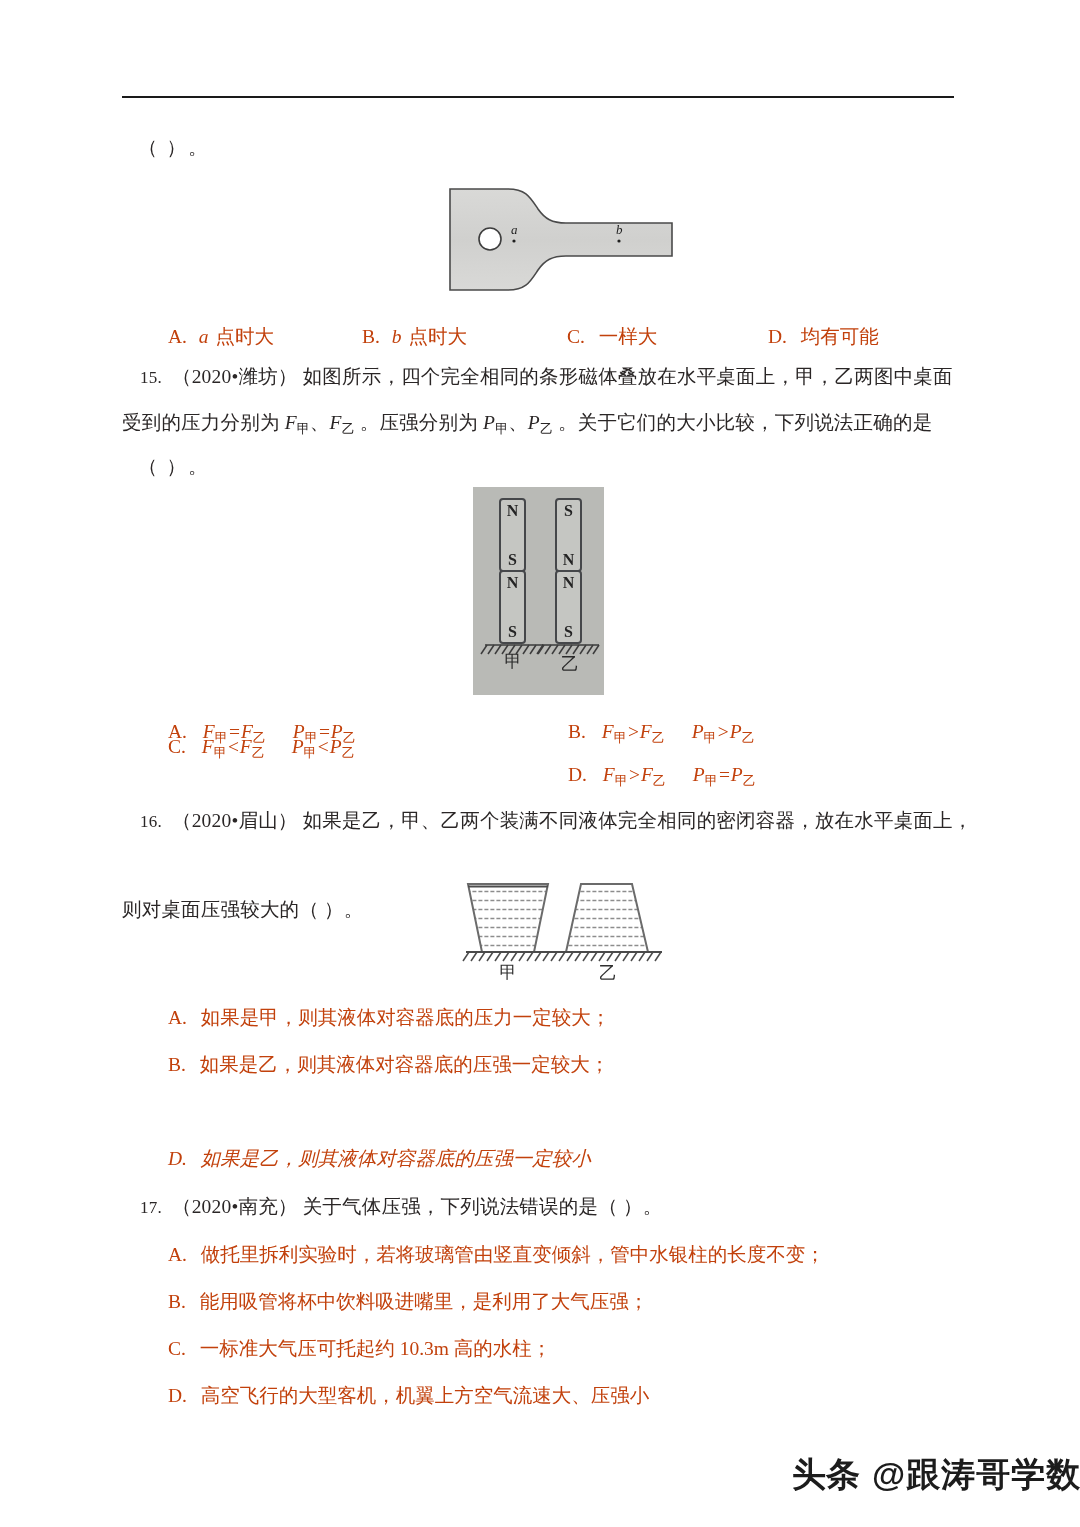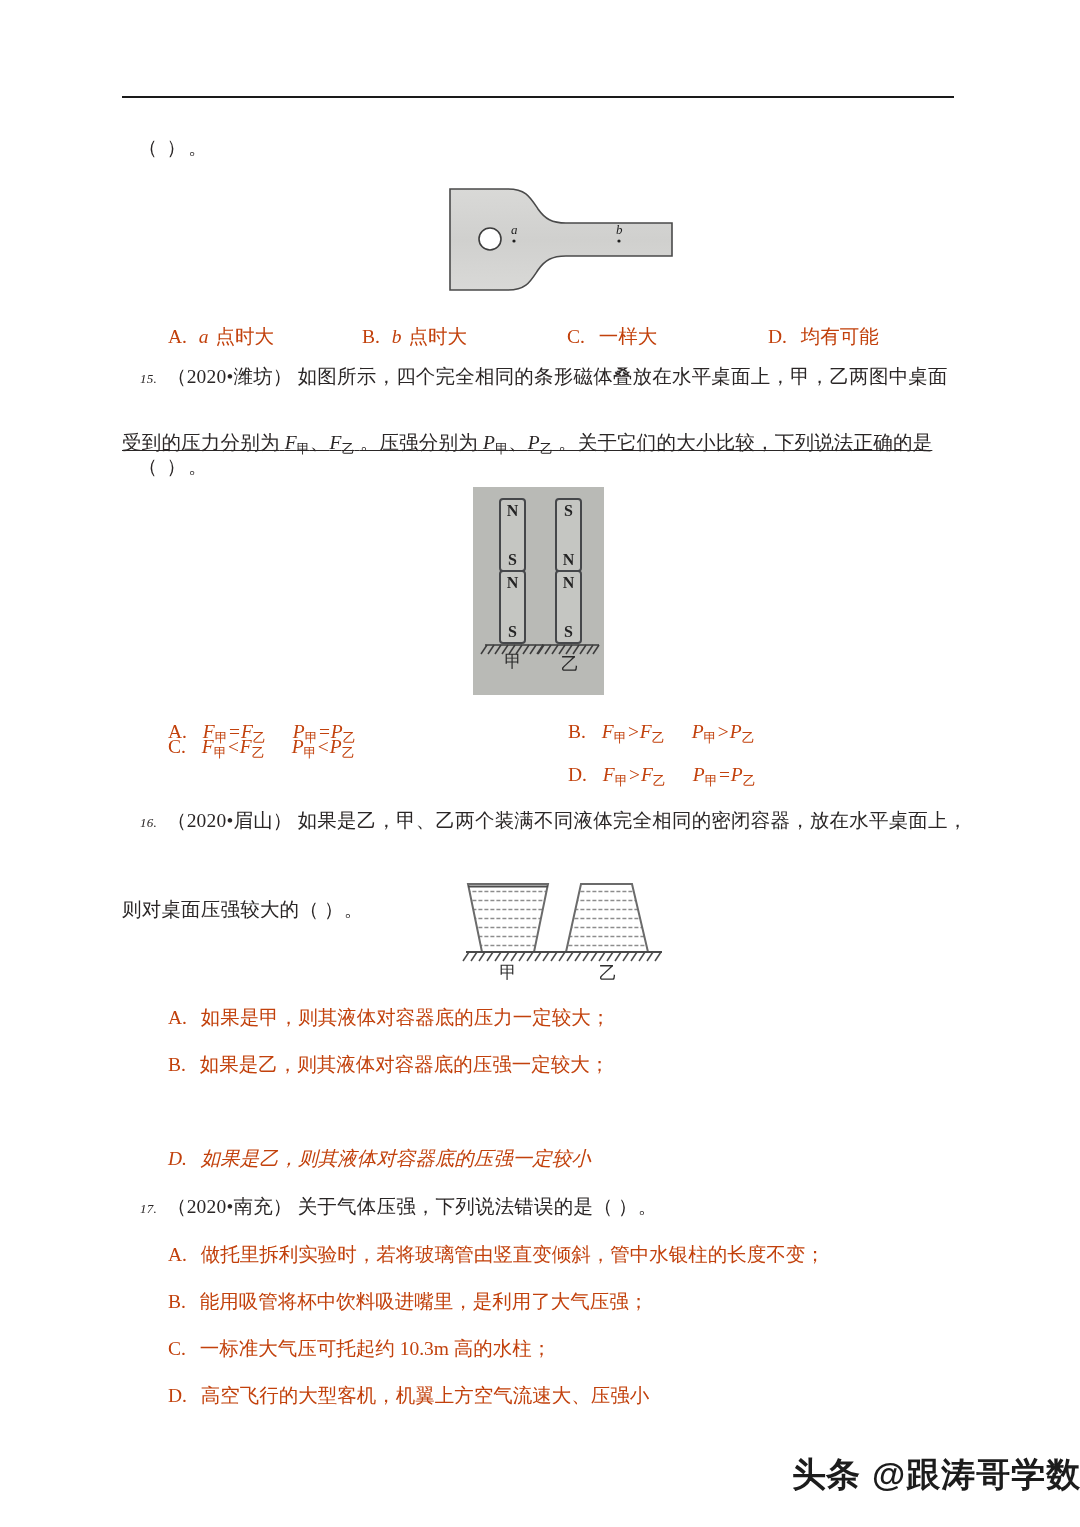--- a/index.html
+++ b/index.html
@@ -36,22 +36,21 @@
   
   .line {
     position: absolute;
     font-size: 19.5px;
     line-height: 30px;
     letter-spacing: 0.2px;
     white-space: nowrap;
     color: #2a2626;
   }
   .qnum {
-    font-size: 13px;
-    font-style: italic;
+    font-size: 17px;
   }
   .blankparen {
     font-size: 19.5px;
     letter-spacing: 2px;
   }
 
   
   .var {
     font-style: italic;
     font-family: "Liberation Serif", "DejaVu Serif", serif;
@@ -159,21 +158,21 @@
     <span>D.</span>
     <span style="margin-left:9px">均有可能</span>
   </div>
 
   <div class="line" style="left:140px; top:362px;">
     <span class="qnum">15.</span>
     <span style="margin-left:5px">（2020•潍坊）</span>
     <span>如图所示，四个完全相同的条形磁体叠放在水平桌面上，甲，乙两图中桌面</span>
   </div>
 
-  <div class="line" style="left:122px; top:428px;text-decoration:underline;">
+  <div class="line" style="left:122px; top:408px;">
     <span>受到的压力分别为</span>
     <span class="var">F<span class="sub">甲</span></span><span>、</span><span class="var">F<span class="sub">乙</span></span>
     <span>。压强分别为</span>
     <span class="var">P<span class="sub">甲</span></span><span>、</span><span class="var">P<span class="sub">乙</span></span>
     <span>。关于它们的大小比较，下列说法正确的是</span>
   </div>
 
   <div class="line blankparen" style="left:138px; top:452px;">（      ）。</div>
 
   <div class="fig-magnet">

